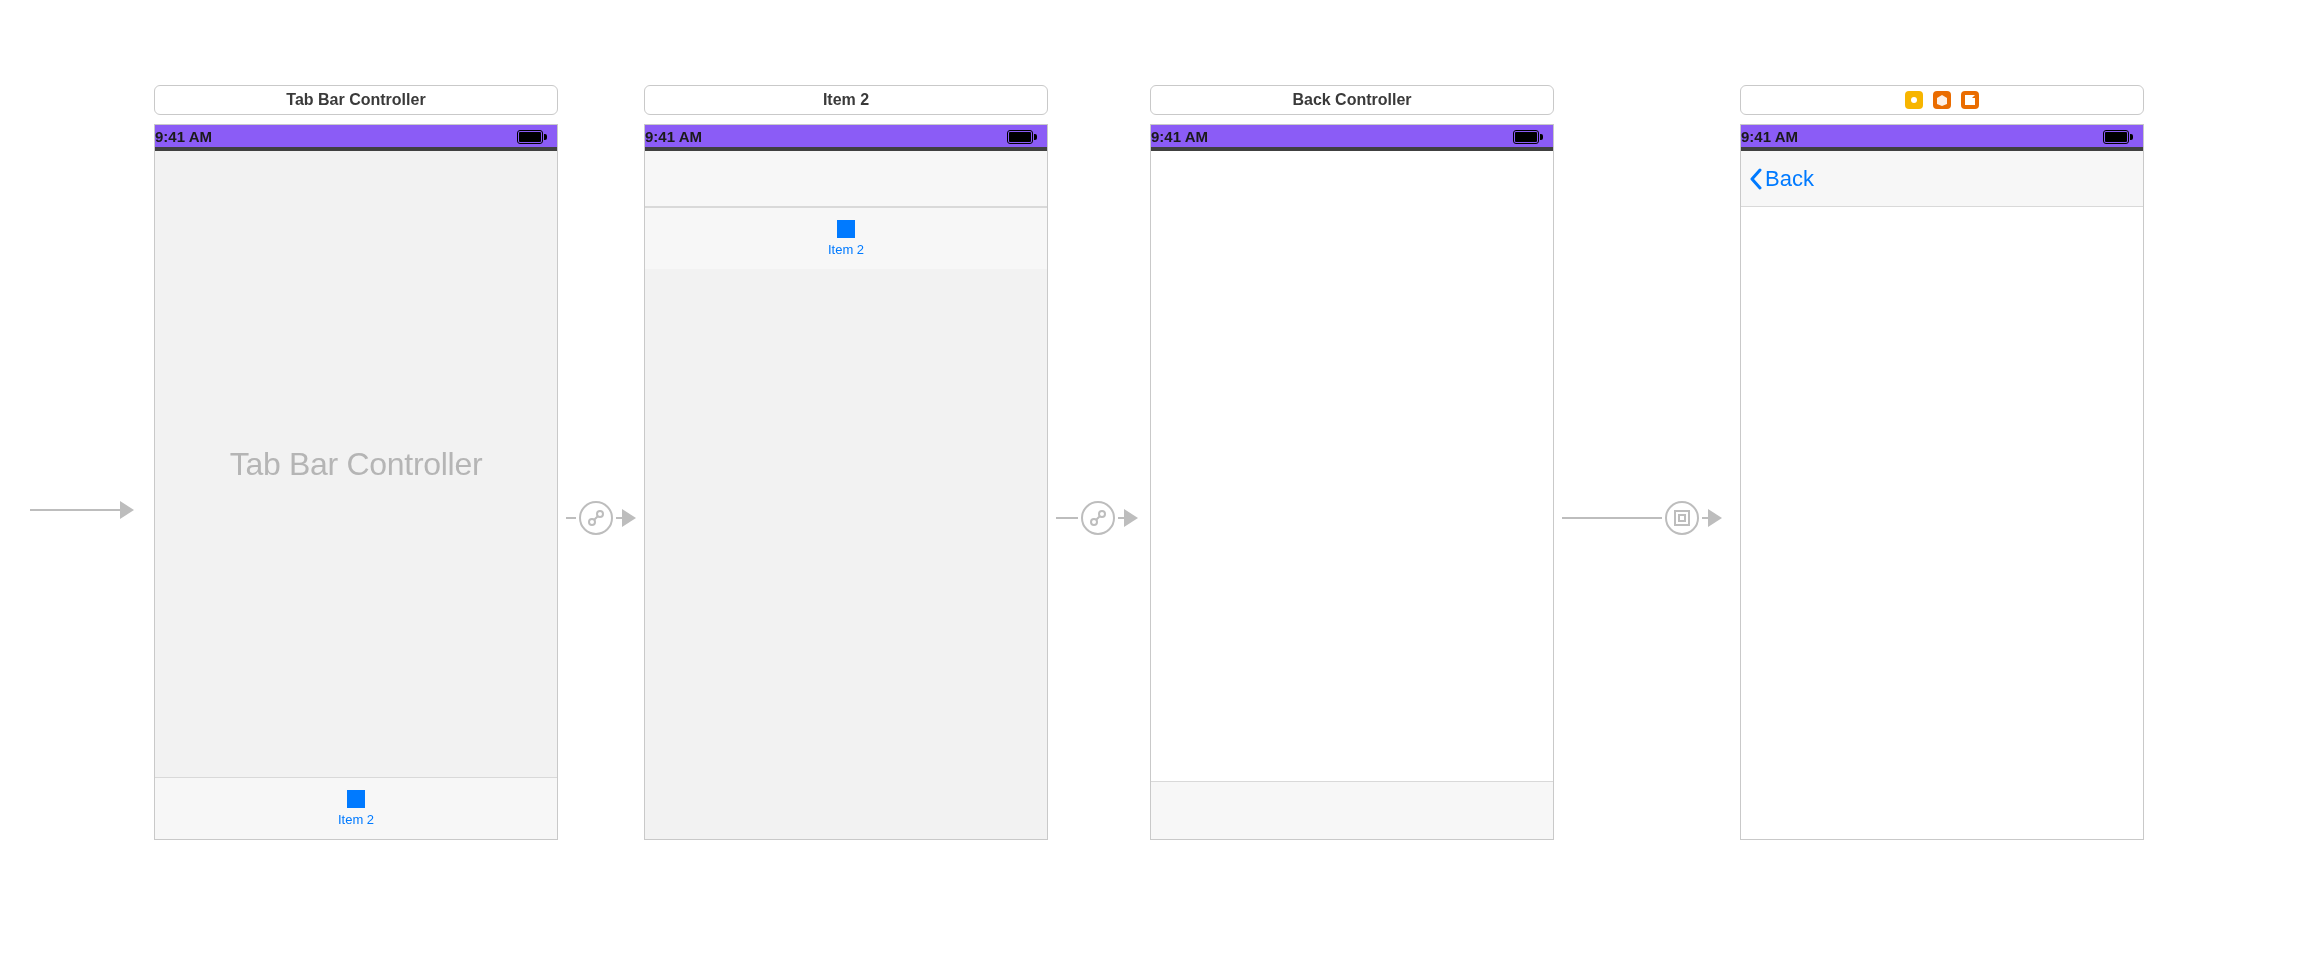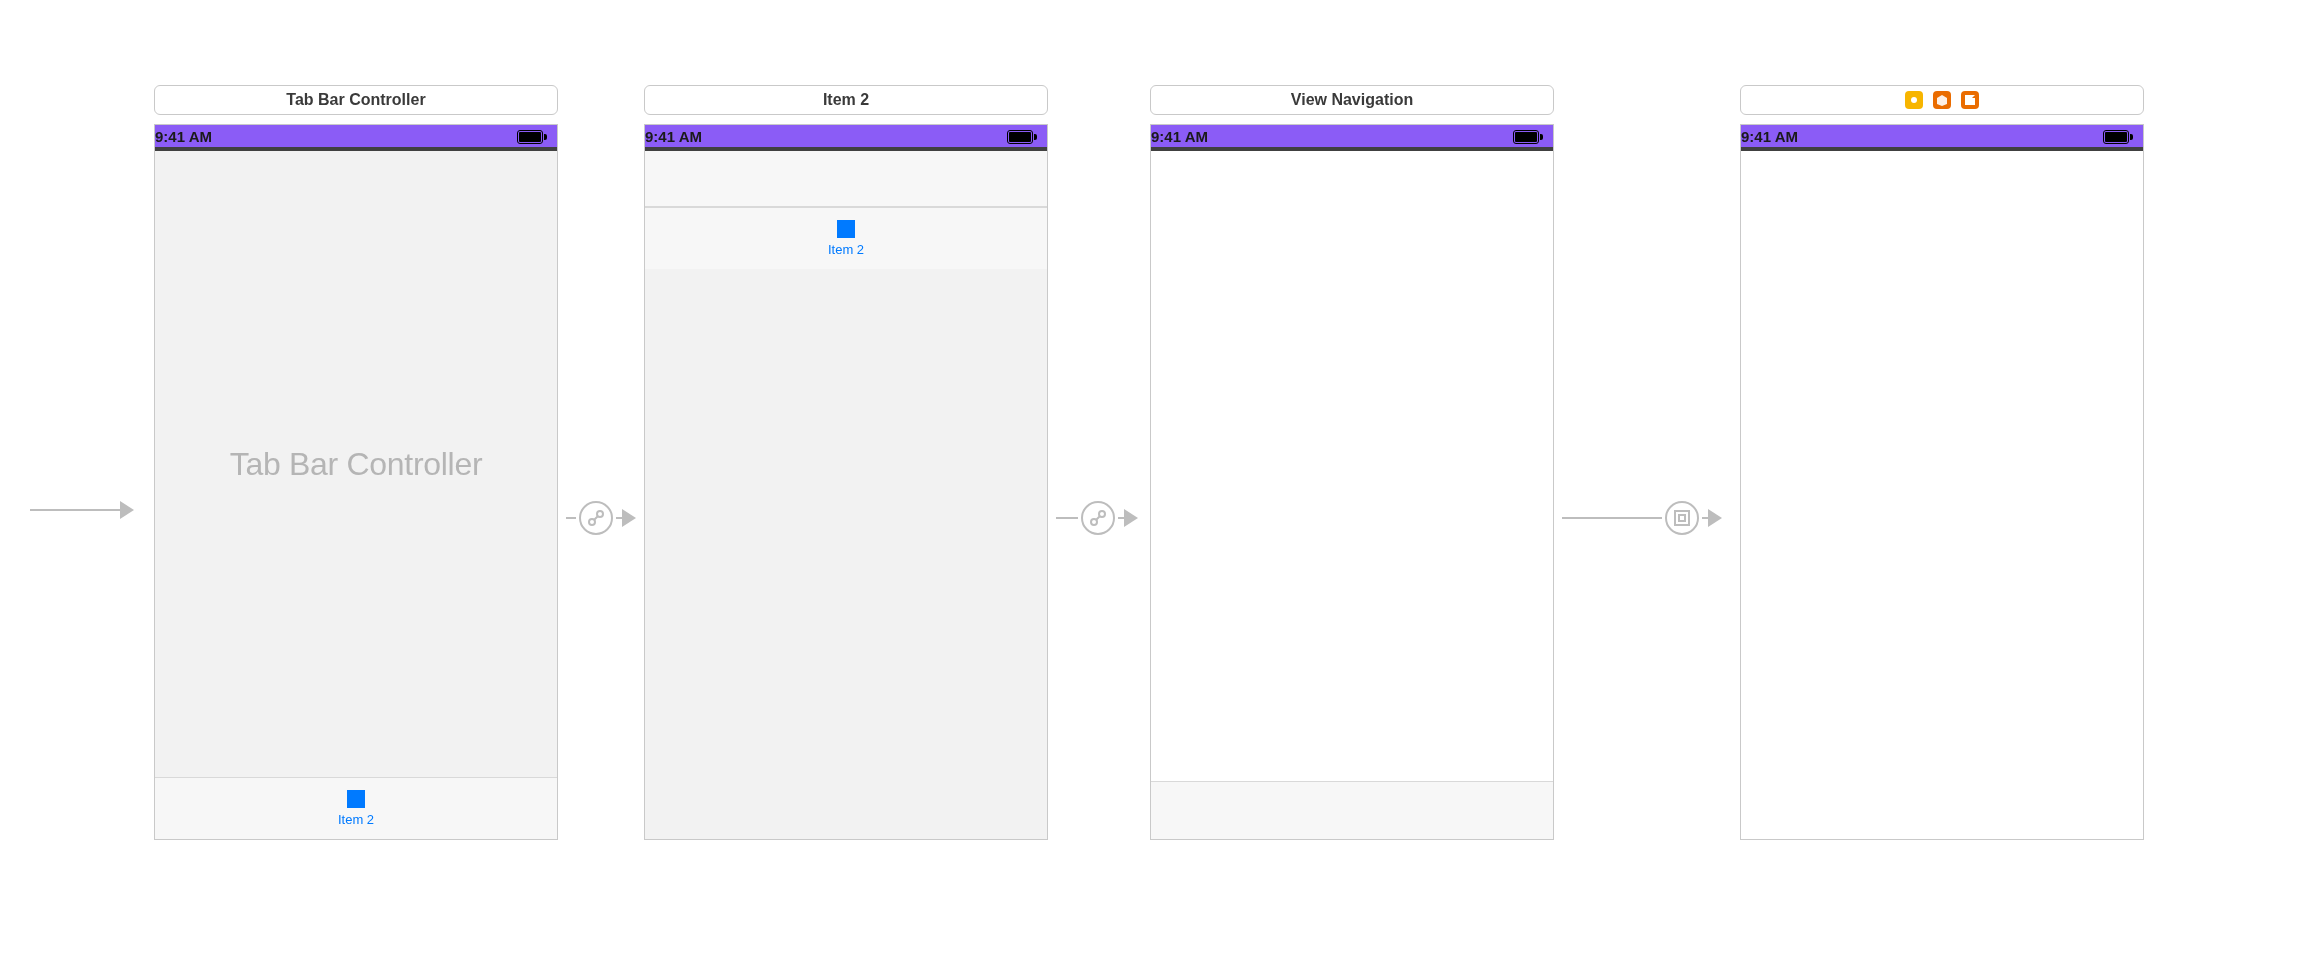--- a/index.html
+++ b/index.html
@@ -153,21 +153,21 @@
         <circle cx="14" cy="6" r="3" fill="none" stroke="#bdbdbd" stroke-width="2"></circle>
         <line x1="8" y1="12" x2="12" y2="8" stroke="#bdbdbd" stroke-width="2"></line>
       </svg>
     </div>
     <div class="line" style="width:6px"></div>
     <div class="arrowhead"></div>
   </div>
 
   <div id="scene3" class="scene">
     <div class="scene-title">
-      <span>View Navigation</span>
+      <span>Back Controller</span>
     </div>
     <div class="phone white-body">
       <div class="phone-inner">
         <div class="status-bar">
           <span class="status-time">9:41 AM</span>
           <span class="battery">
             <span class="shell"></span>
               <span class="fill"></span>
               <span class="tip"></span>
           </span>
@@ -206,18 +206,26 @@
     <div class="phone white-body">
       <div class="phone-inner">
         <div class="status-bar">
           <span class="status-time">9:41 AM</span>
           <span class="battery">
             <span class="shell"></span>
               <span class="fill"></span>
               <span class="tip"></span>
           </span>
         </div>
+        <div class="nav-bar">
+          <div class="nav-back">
+            <svg width="14" height="22" viewBox="0 0 14 22">
+              <polyline points="11,2 3,11 11,20" fill="none" stroke="#007aff" stroke-width="3" stroke-linecap="round" stroke-linejoin="round"></polyline>
+            </svg>
+            <span>Back</span>
+          </div>
+        </div>
         <div class="body-area content-fill"></div>
       </div>
     </div>
   </div>
 
 </div>
 
 </body></html>

